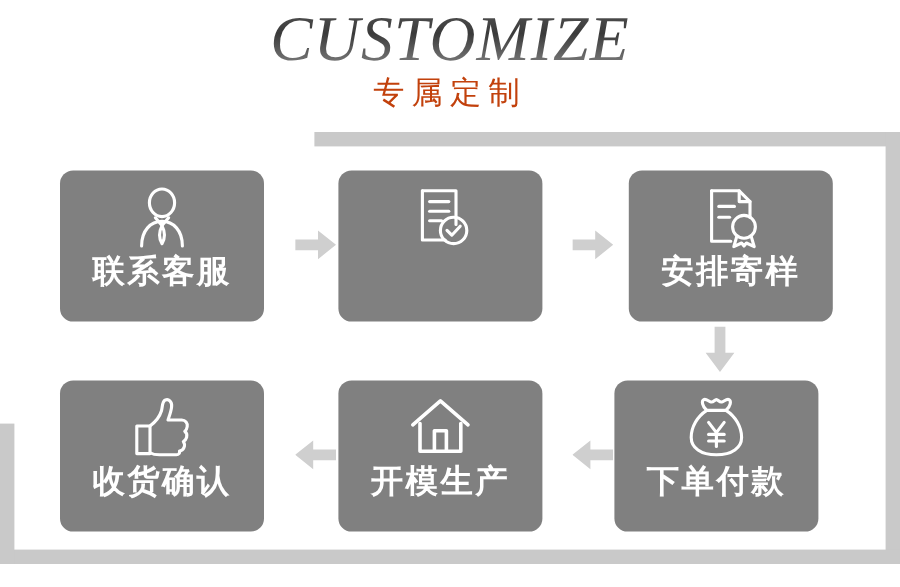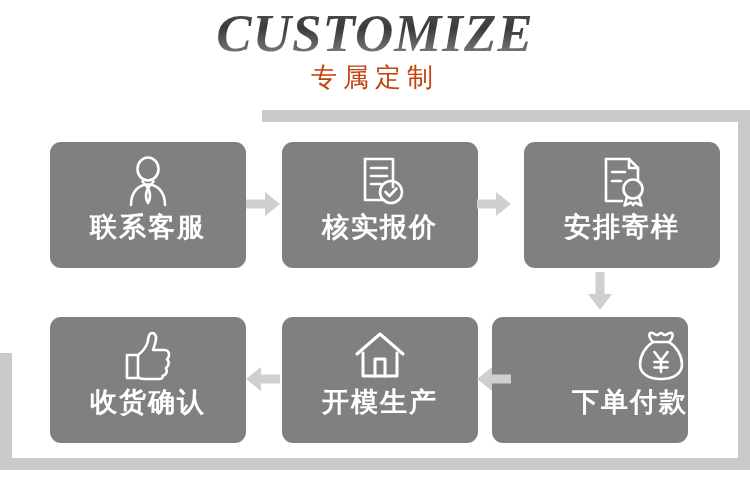--- a/index.html
+++ b/index.html
@@ -32,21 +32,21 @@
   #title-area {
     position: absolute;
     left: 0; top: 0; width: 750px; height: 108px;
     text-align: center;
   }
   #title-en {
     margin: 0;
     padding-top: 6px;
     font-family: "Liberation Serif", "DejaVu Serif", serif;
     font-style: italic;
-    font-weight: 700;
+    font-weight: 400;
     font-size: 53px;
     letter-spacing: 1px;
     line-height: 1.05;
     background: linear-gradient(180deg, #5b5b5b 0%, #3a3a3a 45%, #8e8e8e 100%);
     -webkit-background-clip: text;
     background-clip: text;
     color: transparent;
     -webkit-text-fill-color: transparent;
   }
   #title-cn {
@@ -55,21 +55,21 @@
     font-family: "DejaVu Sans", "Liberation Sans", sans-serif;
     font-size: 26px;
     font-weight: 400;
     letter-spacing: 6px;
     color: #c2410c;
   }
 
   
   .card {
     position: absolute;
-    width: 196px;
+    width: 170px;
     height: 126px;
     background: #808080;
     border-radius: 11px;
     display: flex;
     flex-direction: column;
     align-items: center;
     justify-content: flex-start;
   }
   .card .card-icon {
     margin-top: 11px;
@@ -86,21 +86,21 @@
     letter-spacing: 2px;
     color: #ffffff;
     line-height: 1;
   }
 
   #card-0 { left: 50px;  top: 142px; }
   #card-1 { left: 282px; top: 142px; }
   #card-2 { left: 512px; top: 142px; margin-left: 12px; }
   #card-3 { left: 50px;  top: 317px; }
   #card-4 { left: 282px; top: 317px; }
-  #card-5 { left: 492px; top: 317px; align-items: flex-end; }
+  #card-5 { left: 512px; top: 317px; }
 
   
   .arrow { position: absolute; }
   #arrow-0 { left: 246px; top: 190px; }
   #arrow-1 { left: 477px; top: 190px; }
   #arrow-2 { left: 586px; top: 272px; }
   #arrow-3 { left: 477px; top: 365px; }
   #arrow-4 { left: 246px; top: 365px; }
 </style>
 </head>
@@ -135,21 +135,20 @@
       <svg width="54" height="54" viewBox="0 0 54 54" fill="none" stroke="#ffffff" stroke-width="2.6" stroke-linecap="round" stroke-linejoin="round">
         <path d="M12 5 H40 V33"></path>
         <path d="M12 5 V46 H31"></path>
         <path d="M18 14 H34"></path>
         <path d="M18 22 H34"></path>
         <path d="M18 30 H28"></path>
         <circle cx="38" cy="38" r="11"></circle>
         <path d="M32.5 38 L36.5 42 L43.5 34.5"></path>
       </svg>
     </div>
-    <div class="card-label">核实报价</div>
   </div>
 
   <div class="card" id="card-2">
     <div class="card-icon">
       <svg width="54" height="54" viewBox="0 0 54 54" fill="none" stroke="#ffffff" stroke-width="2.6" stroke-linecap="round" stroke-linejoin="round">
         <path d="M11 5 H34 L43 14 V27"></path>
         <path d="M11 5 V47 H27"></path>
         <path d="M34 5 V14 H43"></path>
         <path d="M17 18 H30"></path>
         <path d="M17 27 H26"></path>

